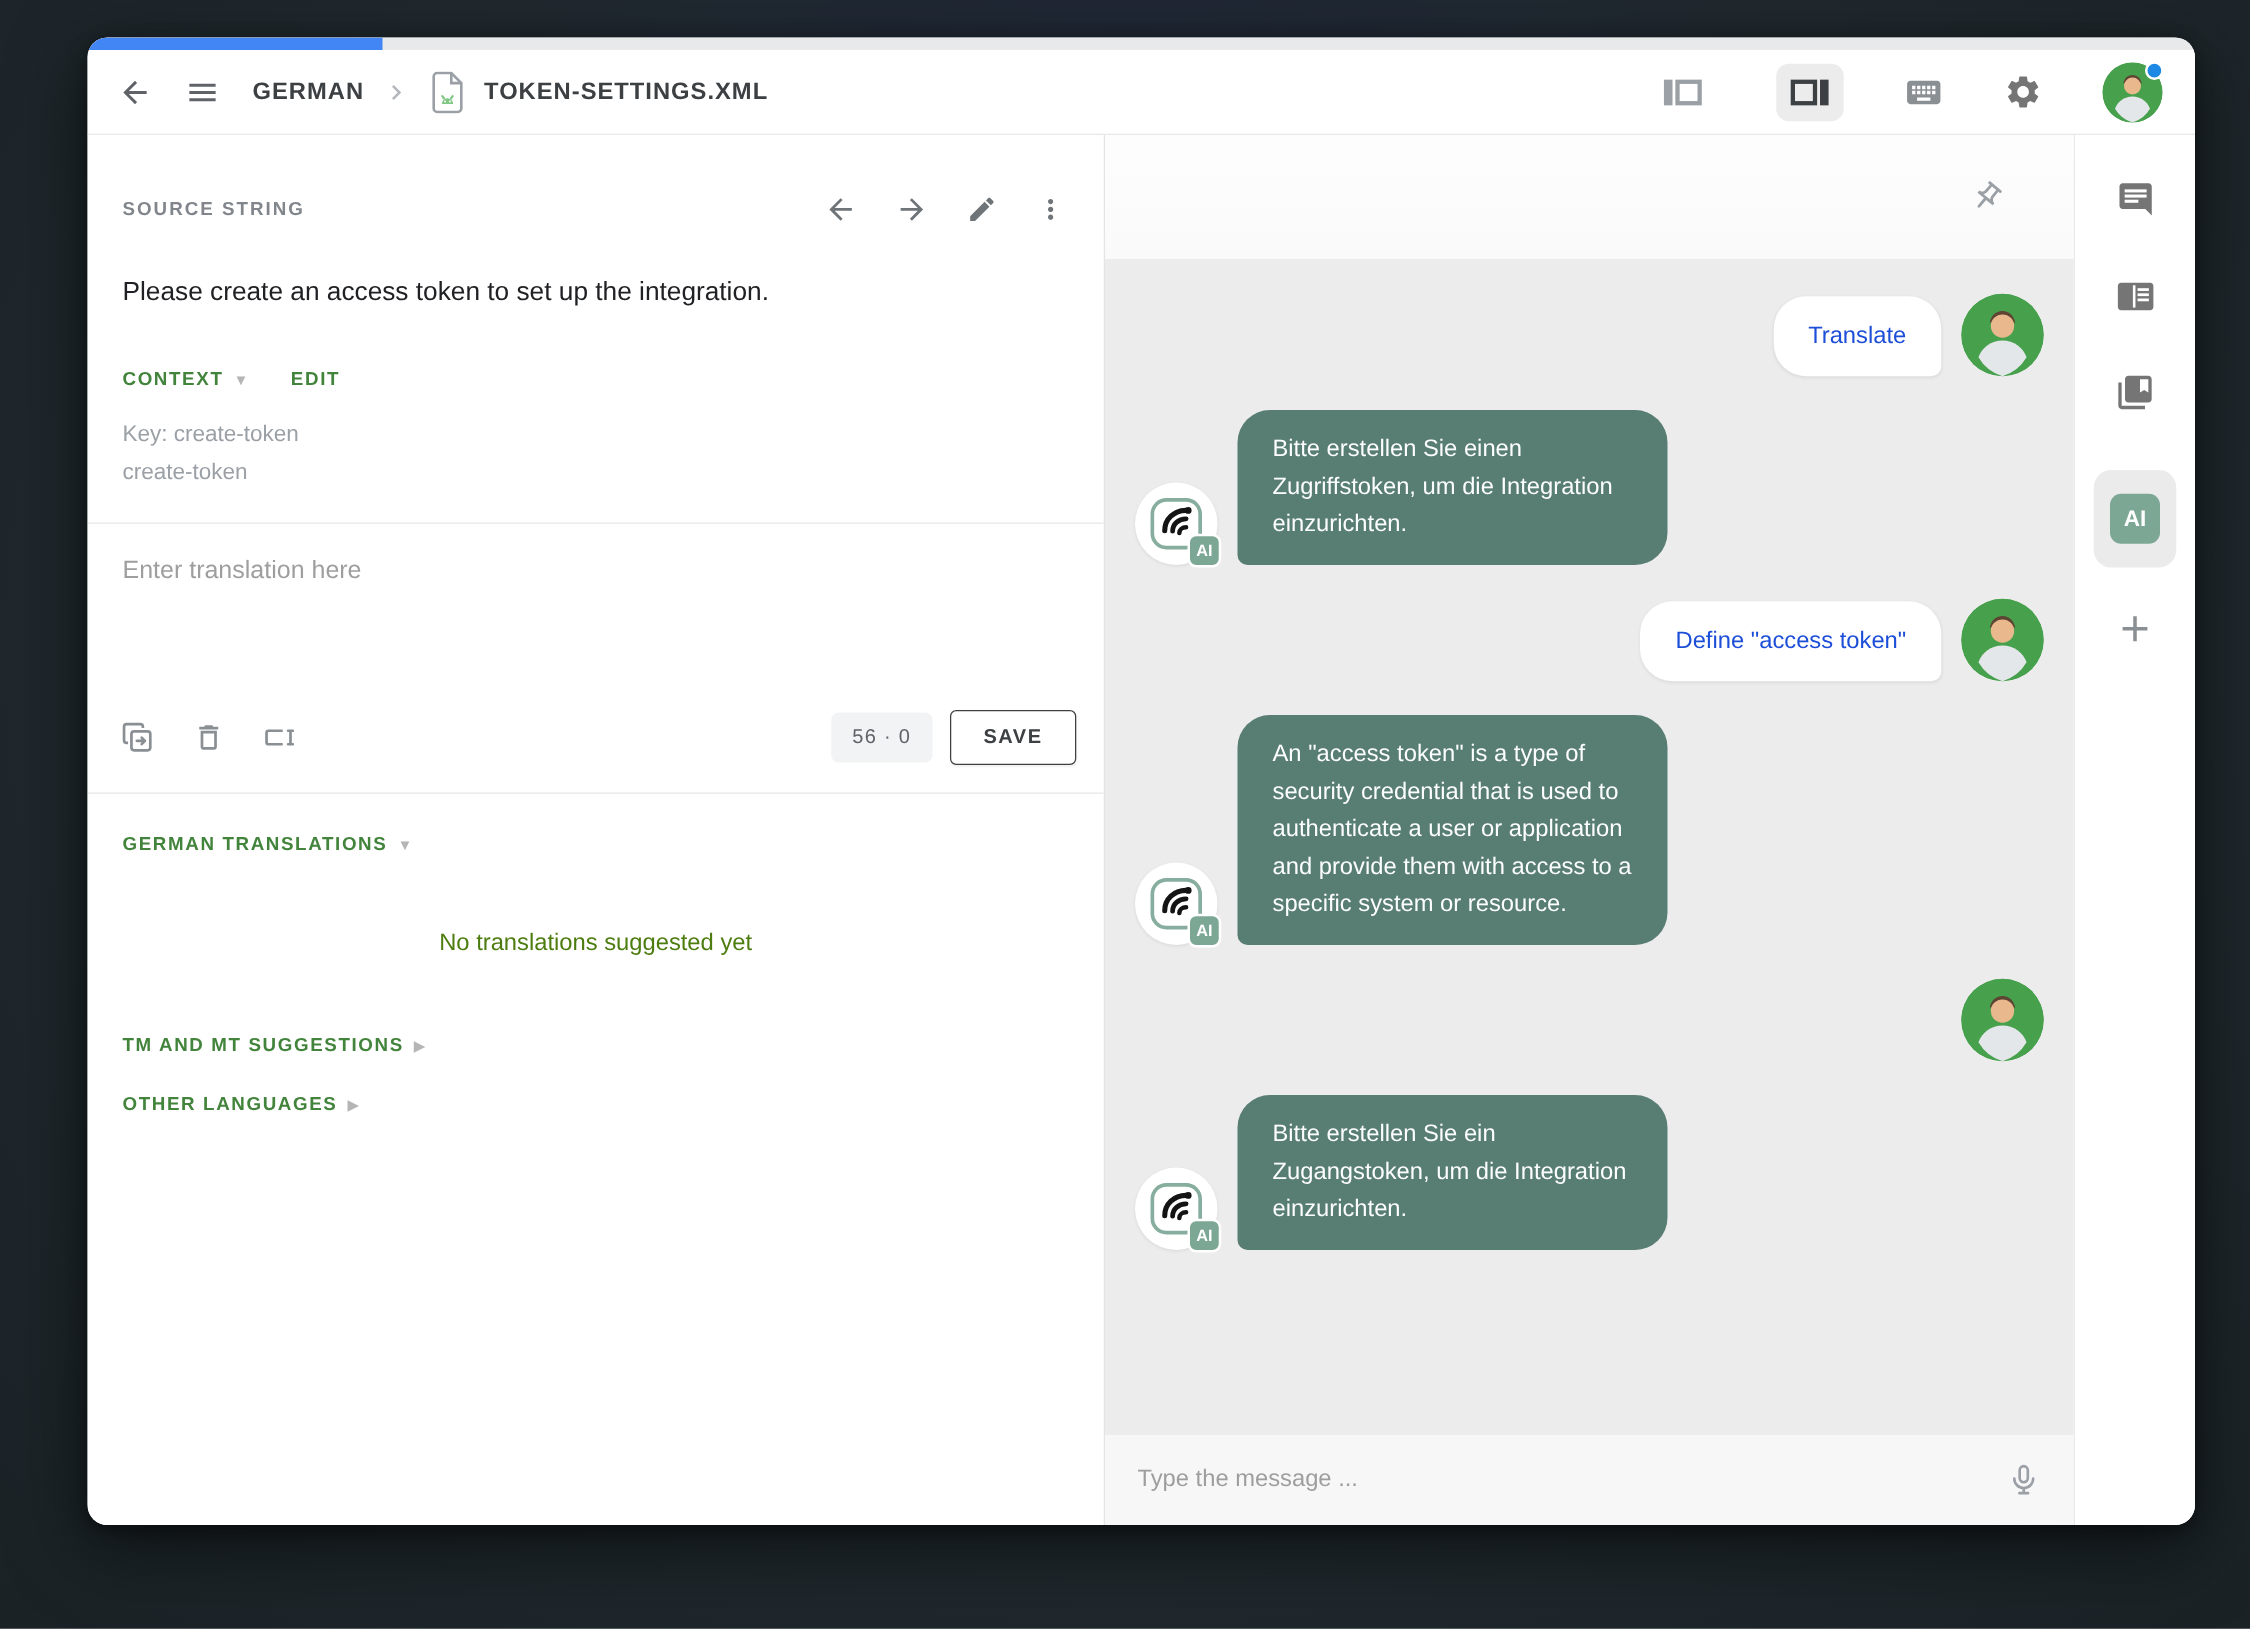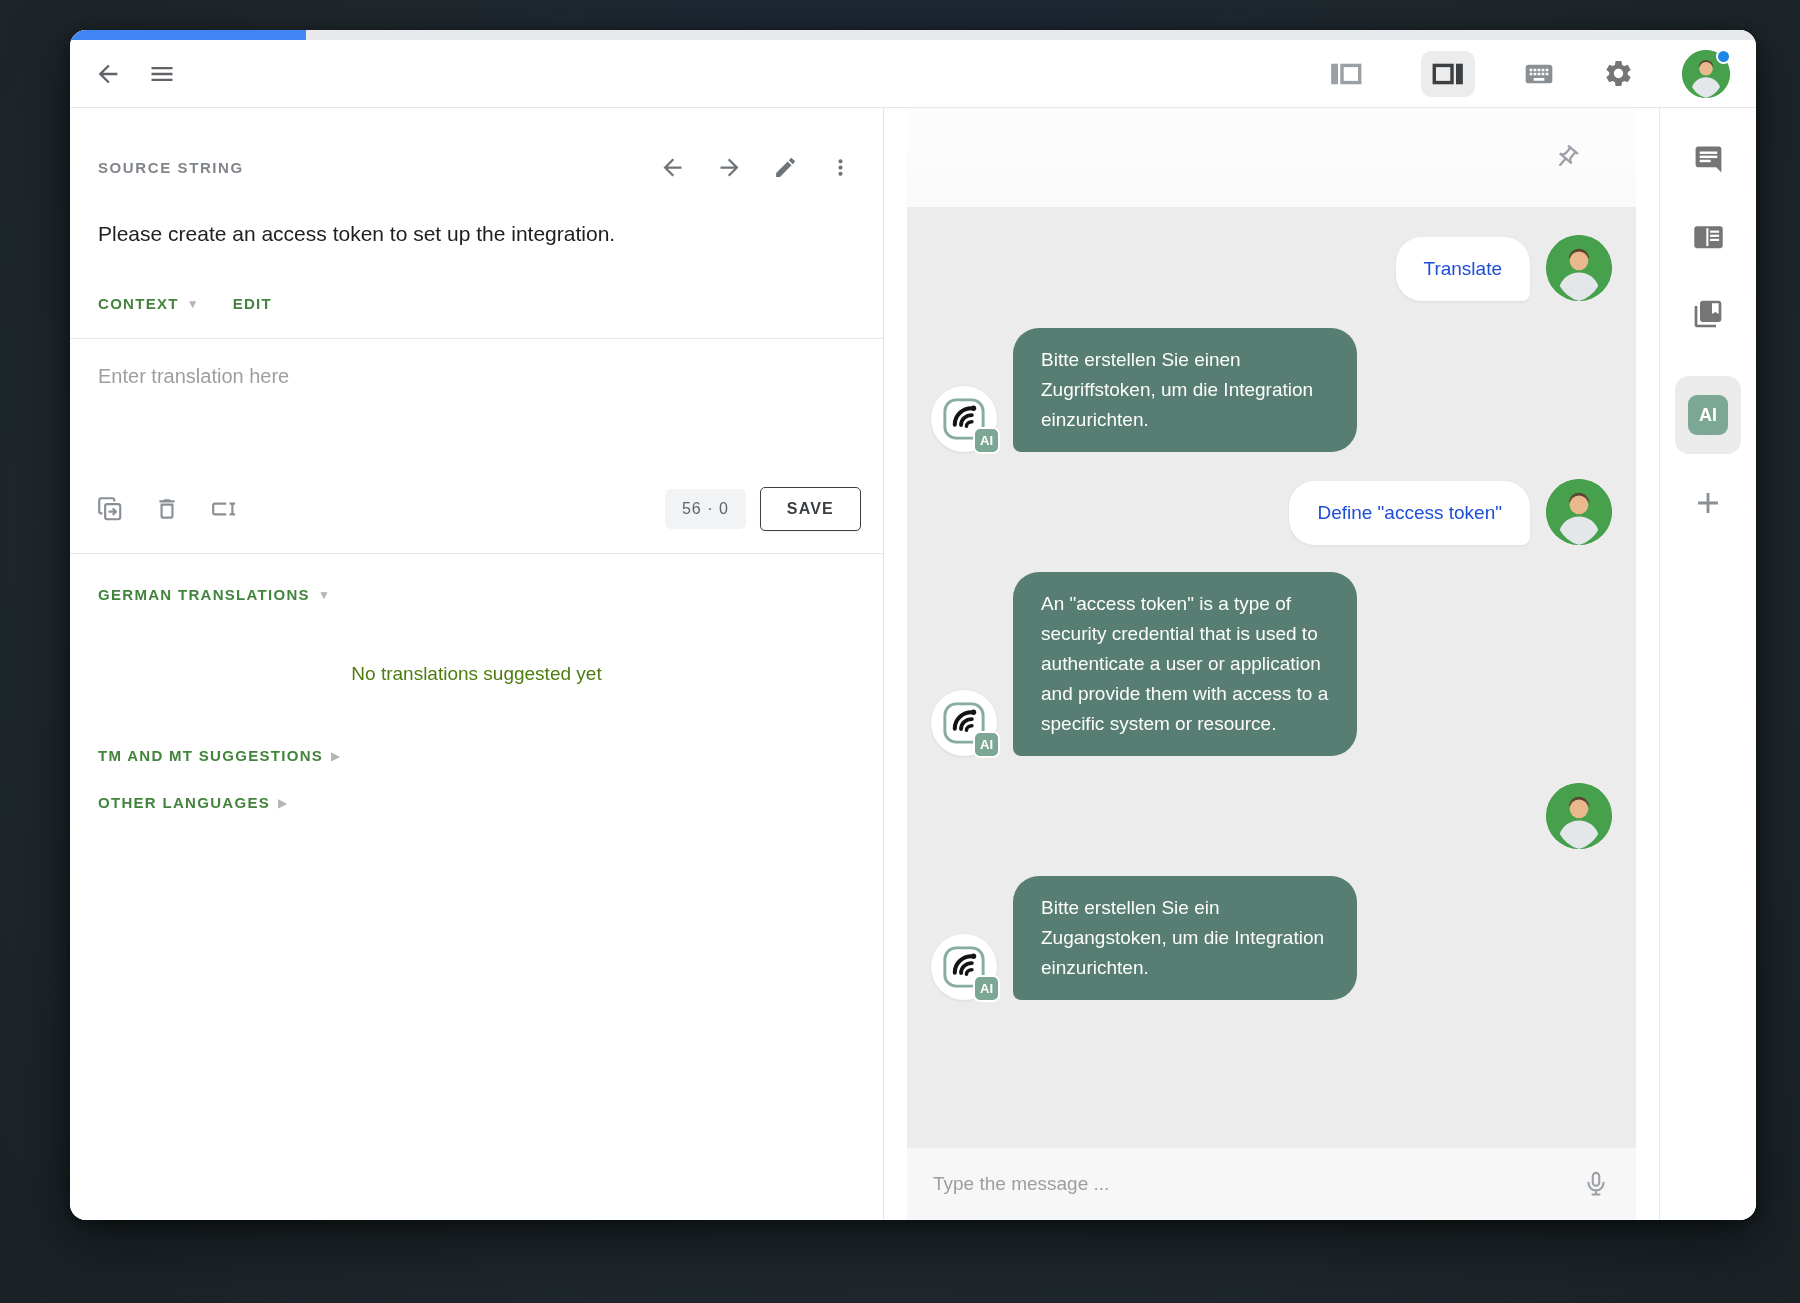--- a/index.html
+++ b/index.html
@@ -27,21 +27,21 @@
   .crumb { display:flex; align-items:center; gap:14px; }
   .crumb-text { font-size:19px; font-weight:bold; letter-spacing:.8px; color:#3c4043; cursor:pointer; }
   .crumb-chevron { color:#b3b7bb; display:flex; }
   .topbar-right { margin-left:auto; display:flex; align-items:center; gap:22px; }
   .layout-btn { width:54px; height:46px; border-radius:10px; color:#9aa0a6; }
   .layout-btn.active { background:#ececec; color:#3c4043; }
   .avatar-wrap { position:relative; width:48px; height:48px; cursor:pointer; }
   .avatar-circle { width:48px; height:48px; border-radius:50%; overflow:hidden; background:#46a04c; }
   .presence-dot { position:absolute; right:-1px; top:-1px; width:15px; height:15px; border-radius:50%; background:#1e88e5; border:2px solid #fff; }
   
-  .main { flex:1; display:flex; min-height:0;gap:23px; }
+  .main { flex:1; display:flex; min-height:0; }
   .left-panel { width:814px; flex:0 0 auto; border-right:1px solid #e4e4e4; background:#fff; display:flex; flex-direction:column; overflow:hidden; }
   .chat-panel { flex:1; display:flex; flex-direction:column; min-width:0; background:#fff; }
   .sidebar { width:97px; flex:0 0 auto; border-left:1px solid #e8e8e8; background:#fff; display:flex; flex-direction:column; align-items:center; padding-top:36px; }
   
   .source-header { display:flex; align-items:center; padding:46px 30px 0 28px; }
   .source-header .label { font-size:15px; letter-spacing:1.6px; color:#80868b; font-weight:bold; flex:1; }
   .source-header .icon-btn { margin-left:30px; color:#6f7478; }
   .source-text { margin:38px 28px 0 28px; font-size:21px; color:#202124; line-height:30px; }
   .context-row { margin:46px 28px 0 28px; display:flex; align-items:center; }
   .green-link { color:#43843c; font-size:15px; font-weight:bold; letter-spacing:1.3px; cursor:pointer; }
@@ -121,20 +121,39 @@
             </svg>
         </span>
       </button>
       <button class="icon-btn">
         <span>
           <svg width="28" height="28" viewBox="0 0 24 24" fill="currentColor">
               <path d="M3 18h18v-2H3v2zm0-5h18v-2H3v2zm0-7v2h18V6H3z"></path>
             </svg>
         </span>
       </button>
+      <div class="crumb">
+        <span class="crumb-text">GERMAN</span>
+        <span class="crumb-chevron">
+          <svg width="24" height="24" viewBox="0 0 24 24" fill="currentColor">
+              <path d="M10 6L8.59 7.41 13.17 12l-4.58 4.59L10 18l6-6z"></path>
+            </svg>
+        </span>
+        <span>
+          <svg width="30" height="34" viewBox="0 0 24 28">
+            <path d="M14.5 1.2H5.2a2.3 2.3 0 00-2.3 2.3v21a2.3 2.3 0 002.3 2.3h13.6a2.3 2.3 0 002.3-2.3V7.8z" fill="none" stroke="#9aa0a6" stroke-width="1.7"></path>
+            <path d="M14.5 1.2v6.6h6.6" fill="none" stroke="#9aa0a6" stroke-width="1.7"></path>
+            <path d="M9.7 17.9l-1.1-1.5M14.3 17.9l1.1-1.5" stroke="#81c784" stroke-width="1.5" stroke-linecap="round"></path>
+            <path d="M8.3 21.5a3.7 3.7 0 017.4 0z" fill="#81c784"></path>
+            <circle cx="10.4" cy="19.9" r=".65" fill="#fff"></circle>
+              <circle cx="13.6" cy="19.9" r=".65" fill="#fff"></circle>
+          </svg>
+        </span>
+        <span class="crumb-text">TOKEN-SETTINGS.XML</span>
+      </div>
       <div class="topbar-right">
         <button class="icon-btn layout-btn">
           <span>
             <svg width="32" height="28" viewBox="0 0 28 24">
                 <rect x="1" y="3" width="6" height="18" fill="currentColor"></rect>
                 <rect x="10.5" y="4.5" width="15.5" height="15" fill="none" stroke="currentColor" stroke-width="3"></rect>
               </svg>
           </span>
         </button>
         <button class="icon-btn layout-btn active">
@@ -204,20 +223,24 @@
               </span>
           </button>
         </div>
 
         <div class="source-text">Please create an access token to set up the integration.</div>
 
         <div class="context-row">
           <span class="green-link">CONTEXT</span>
           <span class="tri">▼</span>
           <span class="green-link edit">EDIT</span>
+        </div>
+        <div class="key-lines">
+          <div>Key: create-token</div>
+          <div>create-token</div>
         </div>
 
         <div class="divider"></div>
 
         <div class="translation-area">
           <textarea class="translation-input" placeholder="Enter translation here" style=""></textarea>
         </div>
         <div class="editor-toolbar">
           <button class="icon-btn">
             <span>

